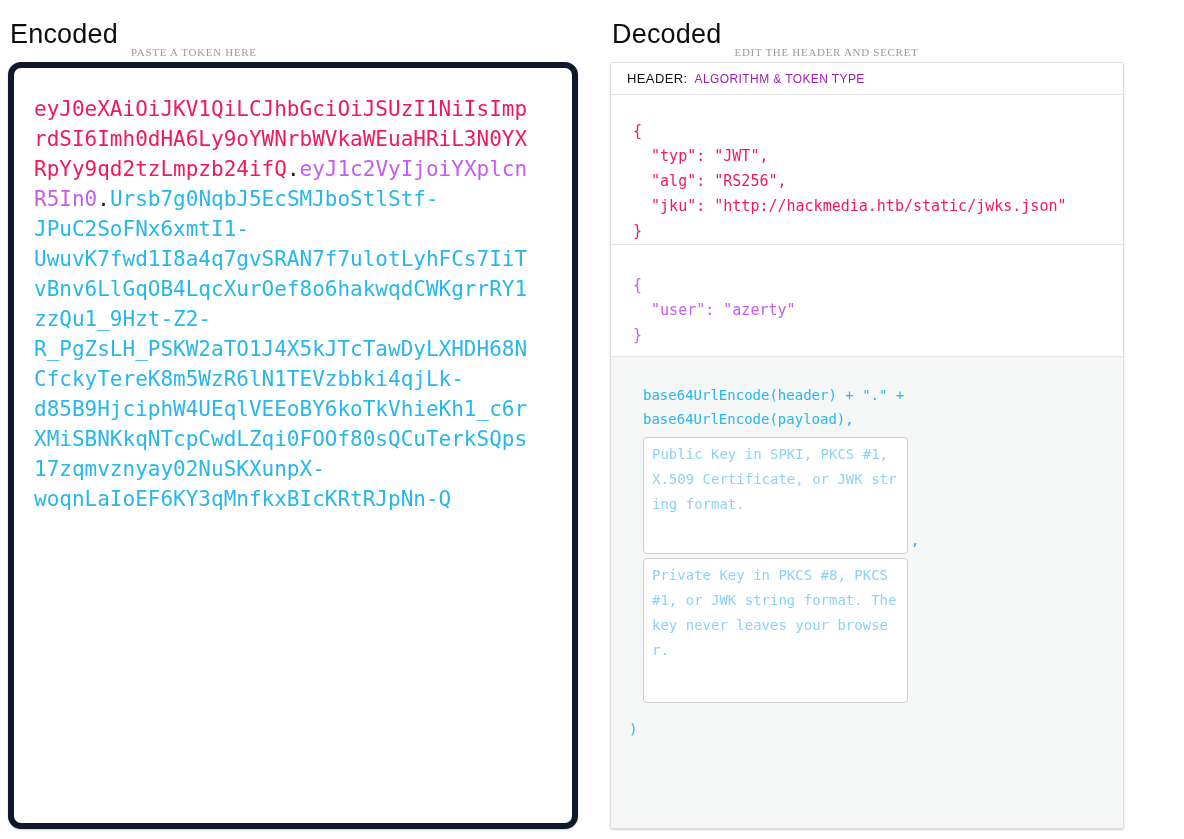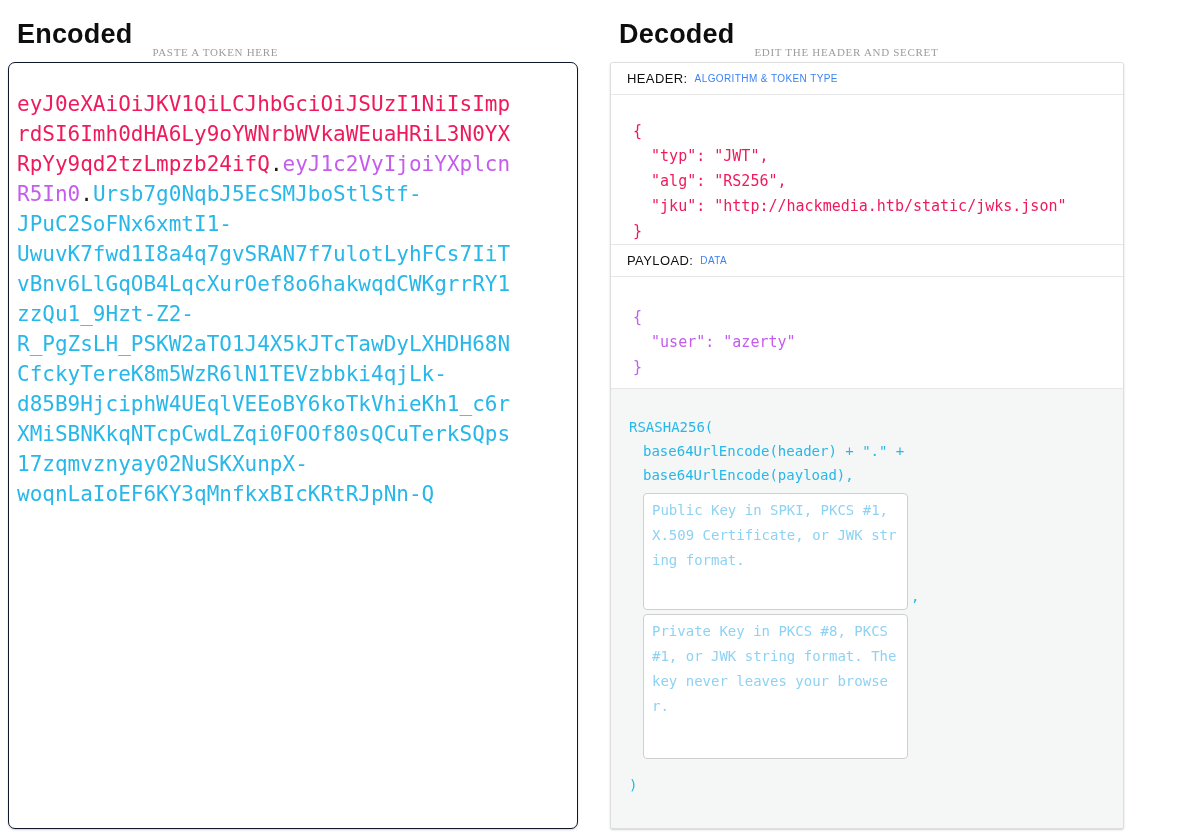--- a/index.html
+++ b/index.html
@@ -3,40 +3,40 @@
 <meta charset="utf-8">
 <style>
   * { box-sizing: border-box; }
   html, body { margin: 0; padding: 0; background: #ffffff; width: 1184px; height: 839px; overflow: hidden;
     font-family: "Liberation Sans", sans-serif; }
   .app { display: flex; gap: 32px; padding: 6px 8px 0 8px; }
   .col-left { width: 570px; flex: 0 0 auto; }
   .col-right { width: 514px; flex: 0 0 auto; }
 
   .panel-head { height: 56px; display: flex; align-items: center; gap: 13px; padding-left: 2px; }
-  .panel-title { font-size: 27px; font-weight: 700; color: #0e0e0e; letter-spacing: 0.2px; margin: 7px; }
+  .panel-title { font-size: 27px; font-weight: 400; color: #0e0e0e; letter-spacing: 0.2px; margin: 0; }
   .panel-hint { font-size: 11px; font-weight: 500; color: #9c9c9c; letter-spacing: 0.7px; position: relative; top: 18px; font-family: Liberation Serif, serif; }
 
   
-  .encoded-box { height: 767px; background: #fff; border: 1px solid #0f172a; border-radius: 7px;
-    box-shadow: 0 1px 2px rgba(0,0,0,0.18); padding: 26px 8px; cursor: text; }
+  .encoded-box { height: 767px; background: #fff; border: 6px solid #0f172a; border-radius: 13px;
+    box-shadow: 0 1px 2px rgba(0,0,0,0.18); padding: 26px 20px; cursor: text; }
   .token { width: 500px; font-family: "DejaVu Sans Mono", "Liberation Mono", monospace;
     font-size: 21px; line-height: 30px; overflow-wrap: break-word; word-wrap: break-word; }
   .tok-header  { color: #ef1a5c; }
   .tok-dot     { color: #1d1d1d; }
   .tok-payload { color: #c55cee; }
   .tok-sig     { color: #27b7e9; }
 
   
   .decoded-box { height: 767px; background: #fff; border: 1px solid #dedede; border-radius: 3px;
     box-shadow: 0 1px 2px rgba(0,0,0,0.18); display: flex; flex-direction: column; overflow: hidden; }
   .section-label { height: 32px; flex: 0 0 auto; display: flex; align-items: center; gap: 7px;
     padding: 0 16px; border-bottom: 1px solid #e7e7e7; background: #fff; }
   .section-label .lbl  { font-size: 13px; font-weight: 500; color: #111; letter-spacing: 0.4px; }
-  .section-label .hint { font-size: 10px; font-weight: 400; color: #3b82f6; letter-spacing: 0.4px; }
+  .section-label .hint { font-size: 12px; font-weight: 400; color: #a21caf; letter-spacing: 0.4px; }
 
   .json-pre { margin: 0; font-family: "DejaVu Sans Mono", "Liberation Mono", monospace;
     font-size: 15px; line-height: 25px; padding: 24px 20px 0 22px; border-bottom: 1px solid #e7e7e7;
     white-space: pre-wrap; cursor: text; }
   .header-json  { height: 150px; flex: 0 0 auto; color: #ef1a5c; }
   .payload-json { height: 112px; flex: 0 0 auto; color: #c55cee; padding-top: 28px; }
 
   .sig-content { flex: 1 1 auto; background: #f5f6f6; padding: 26px 20px 0 18px;
     font-family: "DejaVu Sans Mono", "Liberation Mono", monospace; font-size: 14px; line-height: 24px;
     color: #27b7e9; }
@@ -78,30 +78,25 @@
       <div class="section-label">
         <span class="lbl">HEADER:</span>
         <span class="hint">ALGORITHM &amp; TOKEN TYPE</span>
       </div>
       <pre class="json-pre header-json">{
   "typ": "JWT",
   "alg": "RS256",
   "jku": "http://hackmedia.htb/static/jwks.json"
 }</pre>
 
-      <div class="section-label">
-        <span class="lbl">PAYLOAD:</span>
-        <span class="hint">DATA</span>
-      </div>
       <pre class="json-pre payload-json">{
   "user": "azerty"
 }</pre>
 
       <div class="sig-content">
-        <div class="sig-line">RSASHA256(</div>
         <div class="sig-line sig-indent">base64UrlEncode(header) + "." +</div>
         <div class="sig-line sig-indent">base64UrlEncode(payload),</div>
         <div class="ta-row">
           <textarea class="ta-public" placeholder="Public Key in SPKI, PKCS #1, X.509 Certificate, or JWK string format." style=""></textarea>
           <span class="comma">,</span>
         </div>
         <textarea class="ta-private" placeholder="Private Key in PKCS #8, PKCS #1, or JWK string format. The key never leaves your browser." style=""></textarea>
         <div class="sig-line close-paren">)</div>
       </div>
 

